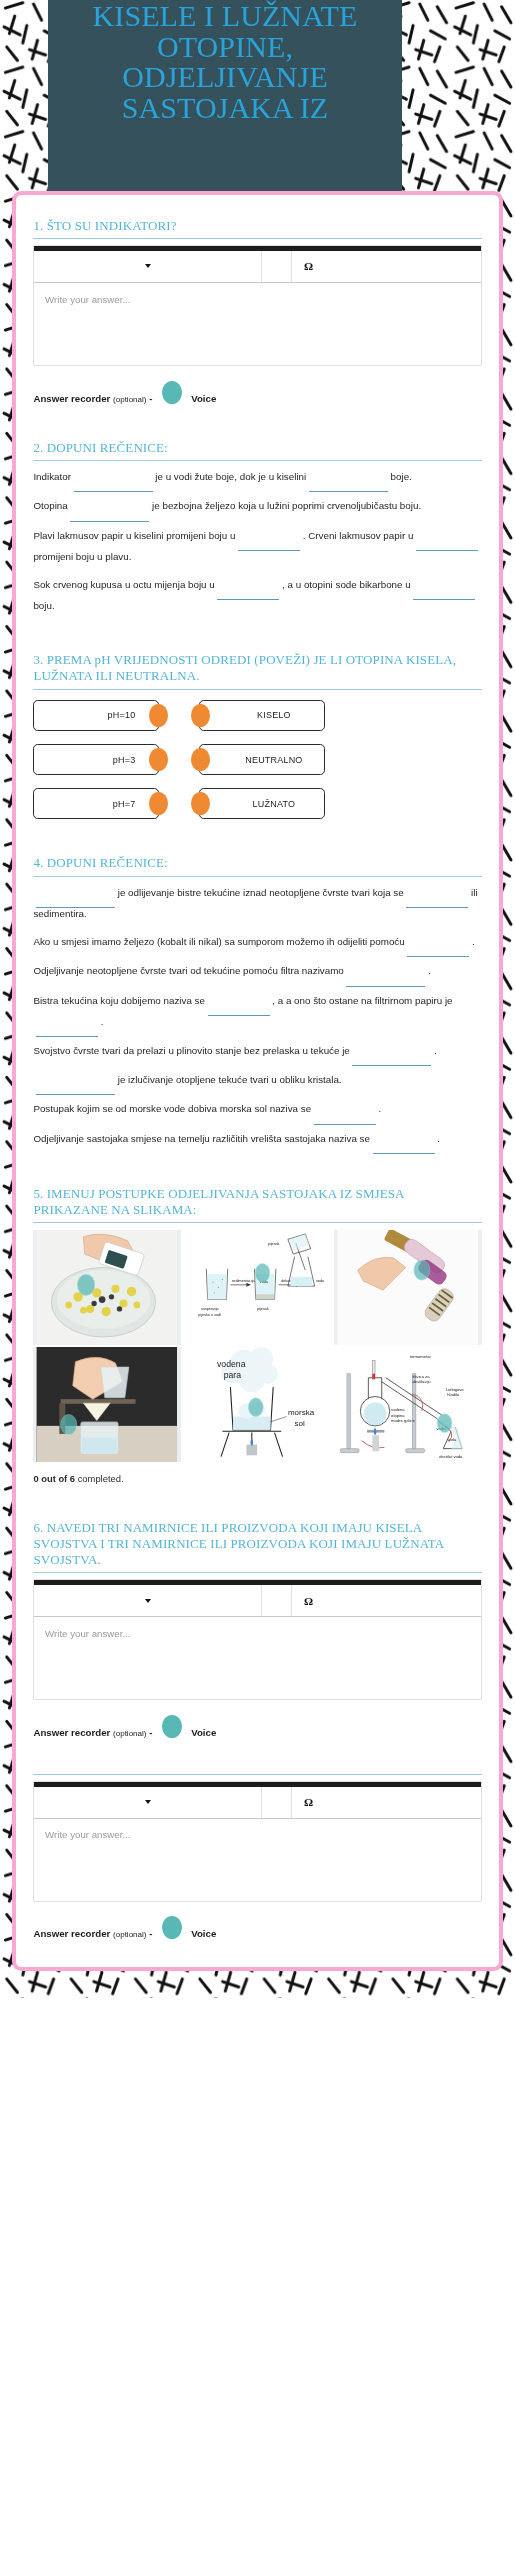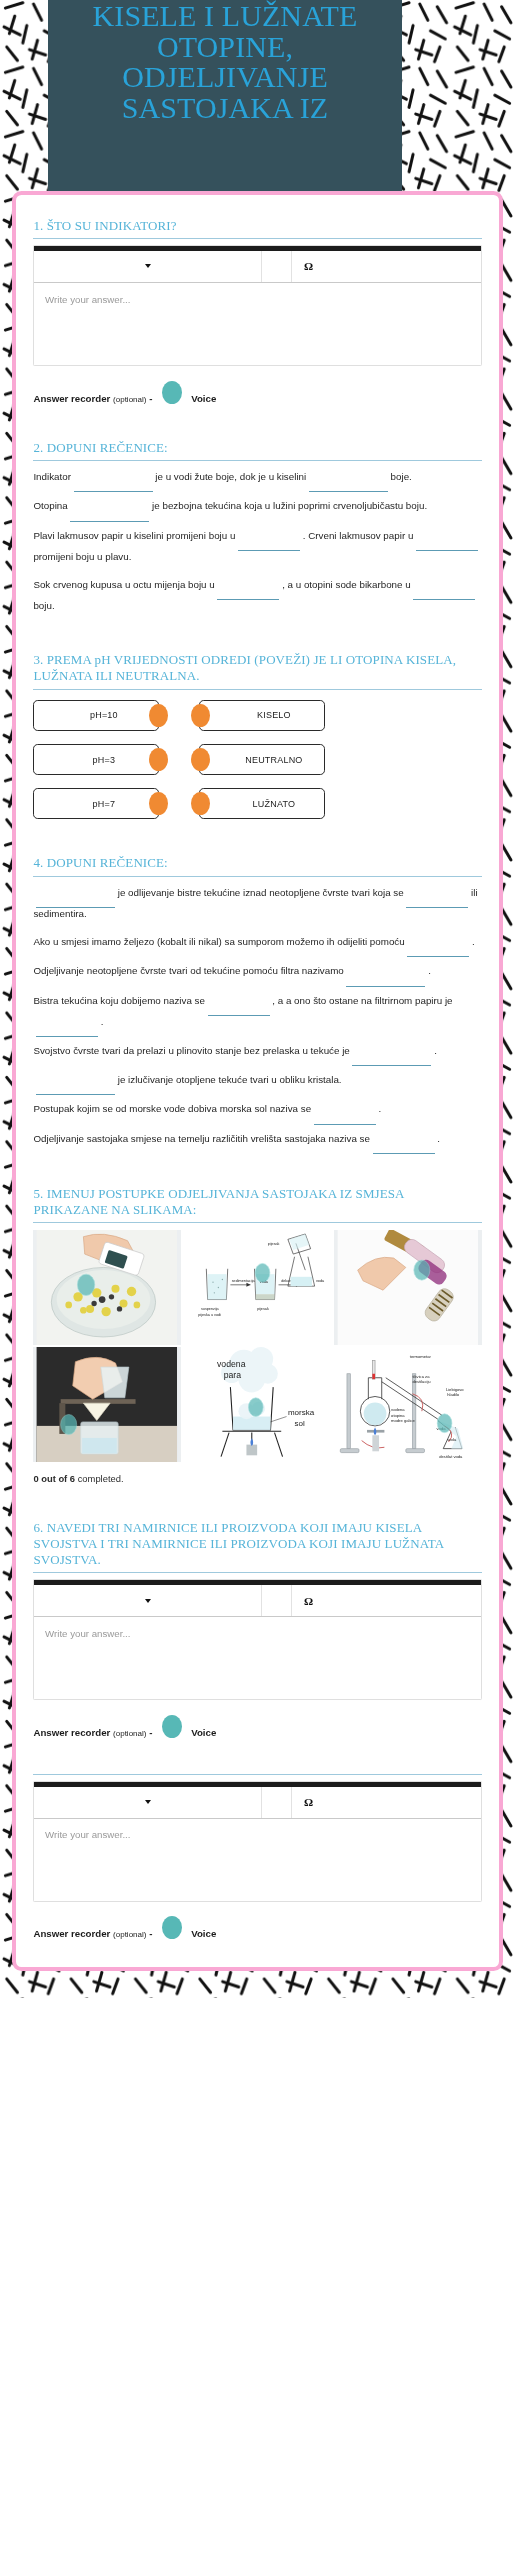--- a/index.html
+++ b/index.html
@@ -190,21 +190,21 @@
   }
   .match-left, .match-right {
     width: 126px;
     height: 31px;
     border: 0.7px solid #2a2a2a;
     border-radius: 4.7px;
     display: flex;
     align-items: center;
     position: relative;
   }
-  .match-left { justify-content: center; padding-left: 38px; }
+  .match-left { justify-content: flex-end; padding-left: 38px; }
   .match-right { justify-content: center; margin-left: 40px; }
   .match-label {
     font-size: 9px;
     color: #1c1c1c;
     letter-spacing: 0.2px;
   }
   .match-left .match-label { margin-right: 23px; }
   .match-right .match-label { margin-left: 23px; }
   .dot {
     position: absolute;
@@ -292,21 +292,21 @@
       <span class="rec-circle"></span>
       <span class="rec-voice">Voice</span>
     </div>
   </section>
 
   <section class="question">
     <h2 class="q-title">2. DOPUNI REČENICE:</h2>
     <hr class="q-rule">
     <div class="fill-sentences">
         <p><span>Indikator</span><span class="blank w-lg">&nbsp;</span><span>je u vodi žute boje, dok je u kiselini</span><span class="blank w-lg">&nbsp;</span><span>boje.</span></p>
-        <p><span>Otopina</span><span class="blank w-lg">&nbsp;</span><span>je bezbojna tekućina koja u lužini poprimi crvenoljubičastu boju.</span></p>
+        <p><span>Otopina</span><span class="blank w-lg">&nbsp;</span><span>je bezbojna željezo koja u lužini poprimi crvenoljubičastu boju.</span></p>
         <p><span>Plavi lakmusov papir u kiselini promijeni boju u</span><span class="blank w-md">&nbsp;</span><span>. Crveni lakmusov papir u</span><span class="blank w-md">&nbsp;</span><span>promijeni boju u plavu.</span></p>
         <p><span>Sok crvenog kupusa u octu mijenja boju u</span><span class="blank w-md">&nbsp;</span><span>, a u otopini sode bikarbone u</span><span class="blank w-md">&nbsp;</span><span>boju.</span></p>
       </div>
   </section>
 
   <section class="question">
     <h2 class="q-title">3. PREMA pH VRIJEDNOSTI ODREDI (POVEŽI) JE LI OTOPINA KISELA, LUŽNATA ILI NEUTRALNA.</h2>
     <hr class="q-rule">
     <div class="match-wrap">
         <div class="match-row">

